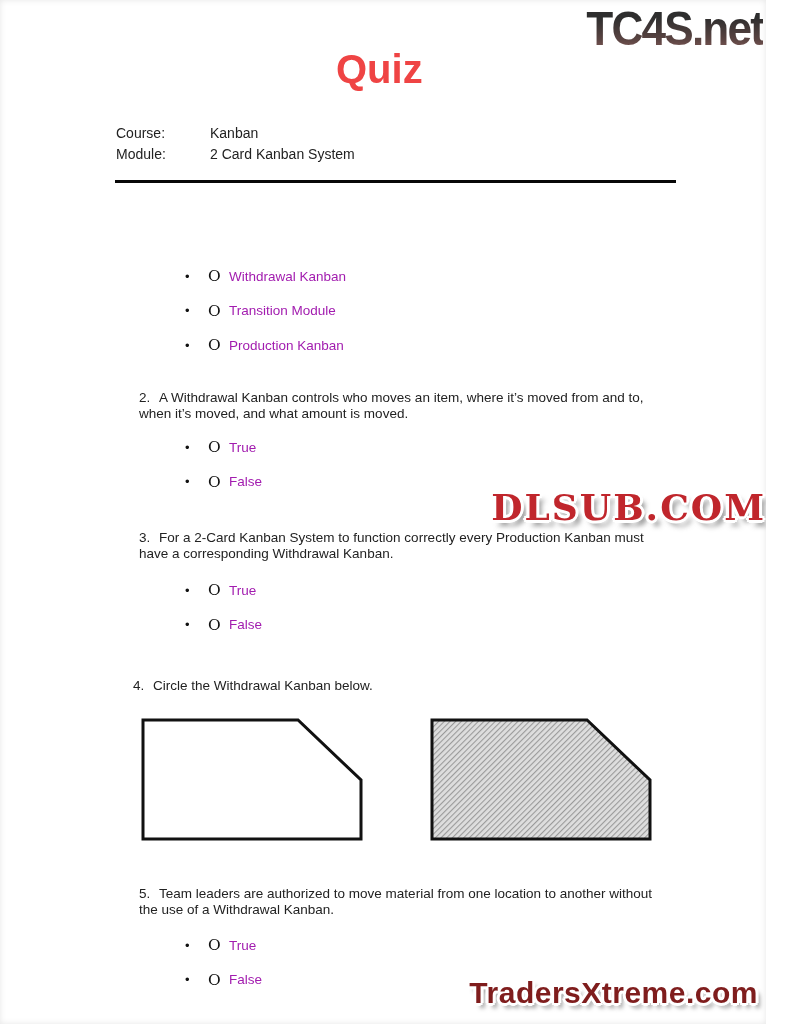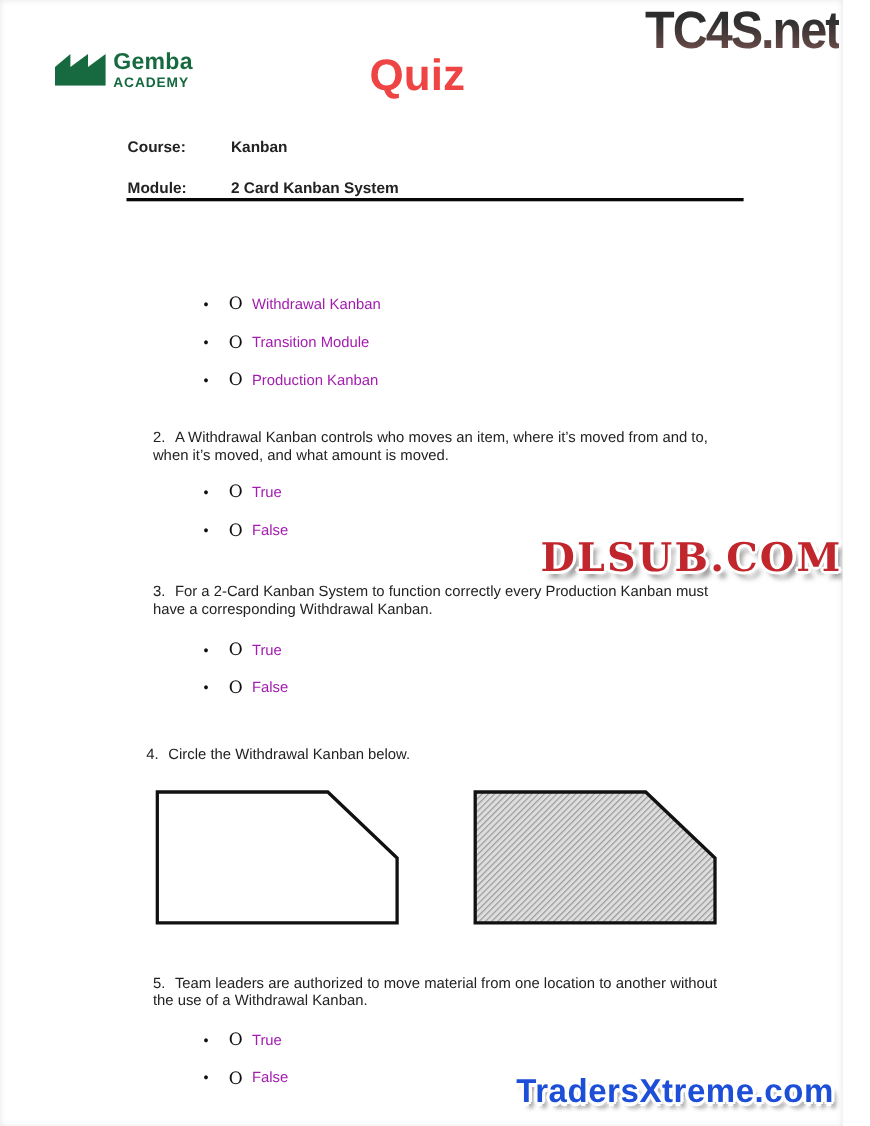--- a/index.html
+++ b/index.html
@@ -17,22 +17,22 @@
   .title{position:absolute;left:336px;top:47px;margin:0;font-size:40px;font-weight:bold;color:#ef4444;}
   .tc4s{
     position:absolute;right:3px;top:1px;
     font-size:48px;font-weight:bold;letter-spacing:-2px;
     transform:scaleX(0.92);transform-origin:right top;
     background:linear-gradient(#2e2e2e 30%,#5a4442 70%,#8a5f5c 95%);
     -webkit-background-clip:text;background-clip:text;color:transparent;
   }
   .meta{
     position:absolute;left:116px;top:123px;
-    display:grid;grid-template-columns:94px auto;row-gap:16px;
-    font-size:14px;line-height:20.5px;color:#222;font-weight:bold;
+    display:grid;grid-template-columns:94px auto;row-gap:0;
+    font-size:14px;line-height:20.5px;color:#222;
   }
   .rule{position:absolute;left:115px;top:180px;width:561px;height:3px;background:#070707;}
   
   .q{position:absolute;margin:0;font-size:13.5px;line-height:16px;color:#222;}
   .qnum{display:inline-block;min-width:20px;}
   .q1{left:139px;top:217px;width:516px;}
   .q2{left:139px;top:390px;width:516px;}
   .q3{left:139px;top:530px;width:524px;}
   .q4{left:133px;top:678px;width:520px;}
   .q5{left:139px;top:886px;width:532px;}
@@ -55,45 +55,36 @@
     font-family:"DejaVu Serif",serif;font-weight:bold;font-size:36px;letter-spacing:2px;
     color:#c0262c;
     text-shadow:
       -2px -2px 0 #fff, 2px -2px 0 #fff, -2px 2px 0 #fff, 2px 2px 0 #fff,
       -3px 0 0 #fff, 3px 0 0 #fff, 0 -3px 0 #fff, 0 3px 0 #fff,
       5px 6px 5px rgba(70,70,70,0.55);
   }
   .traders{
     position:absolute;right:8px;top:976px;
     font-weight:bold;font-size:30px;letter-spacing:0.5px;
-    color:#1d4ed8;
+    color:#7f1d1d;
     -webkit-text-stroke:1.2px #7e2226;
     paint-order:stroke fill;
     text-shadow:
       -2px -2px 0 #fff, 2px -2px 0 #fff, -2px 2px 0 #fff, 2px 2px 0 #fff,
       -3px 0 0 #fff, 3px 0 0 #fff, 0 -3px 0 #fff, 0 3px 0 #fff,
       4px 5px 4px rgba(80,80,80,0.6);
   }
 </style>
 </head>
 <body>
 
 <div class="page">
 
   <div class="tc4s">TC4S.net</div>
 
-  <div class="logo">
-    <svg width="48" height="30" viewBox="0 0 48 30">
-      <polygon points="0,30 0,13 14,1 14,13 30,1 30,13 46,1 46,30" fill="#176a40"></polygon>
-    </svg>
-    <div class="logo-text">
-      <span class="logo-name">Gemba</span>
-      <span class="logo-sub">ACADEMY</span>
-    </div>
-  </div>
 
   <h1 class="title">Quiz</h1>
 
   <div class="meta">
     <span class="m-label">Course:</span>
     <span class="m-value">Kanban</span>
     <span class="m-label">Module:</span>
     <span class="m-value">2 Card Kanban System</span>
   </div>
 

